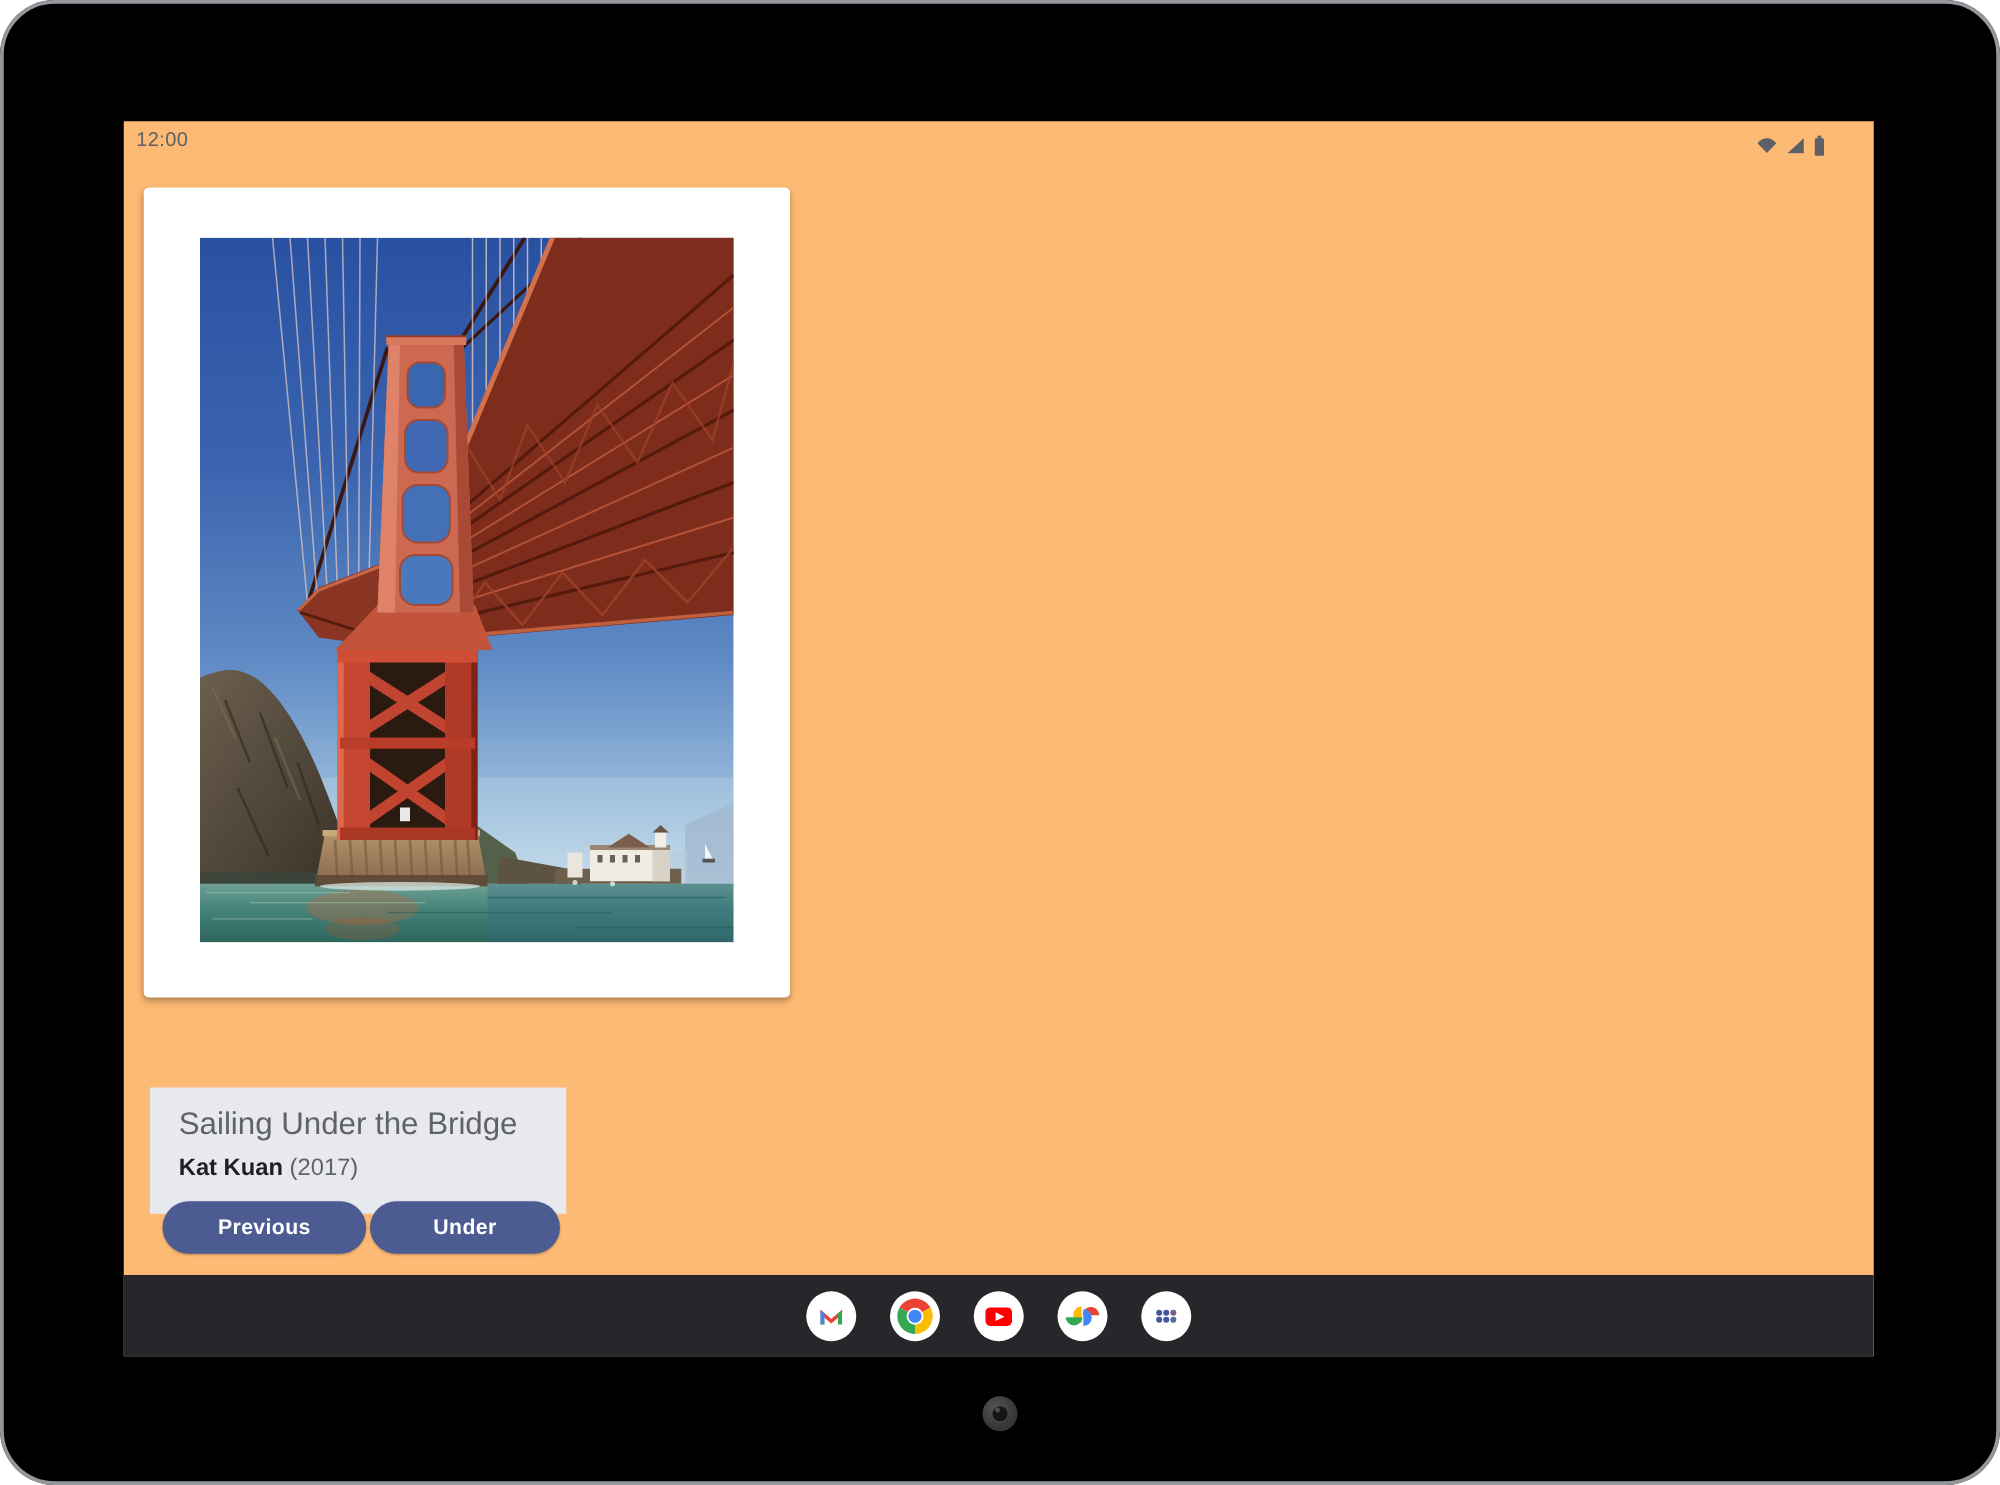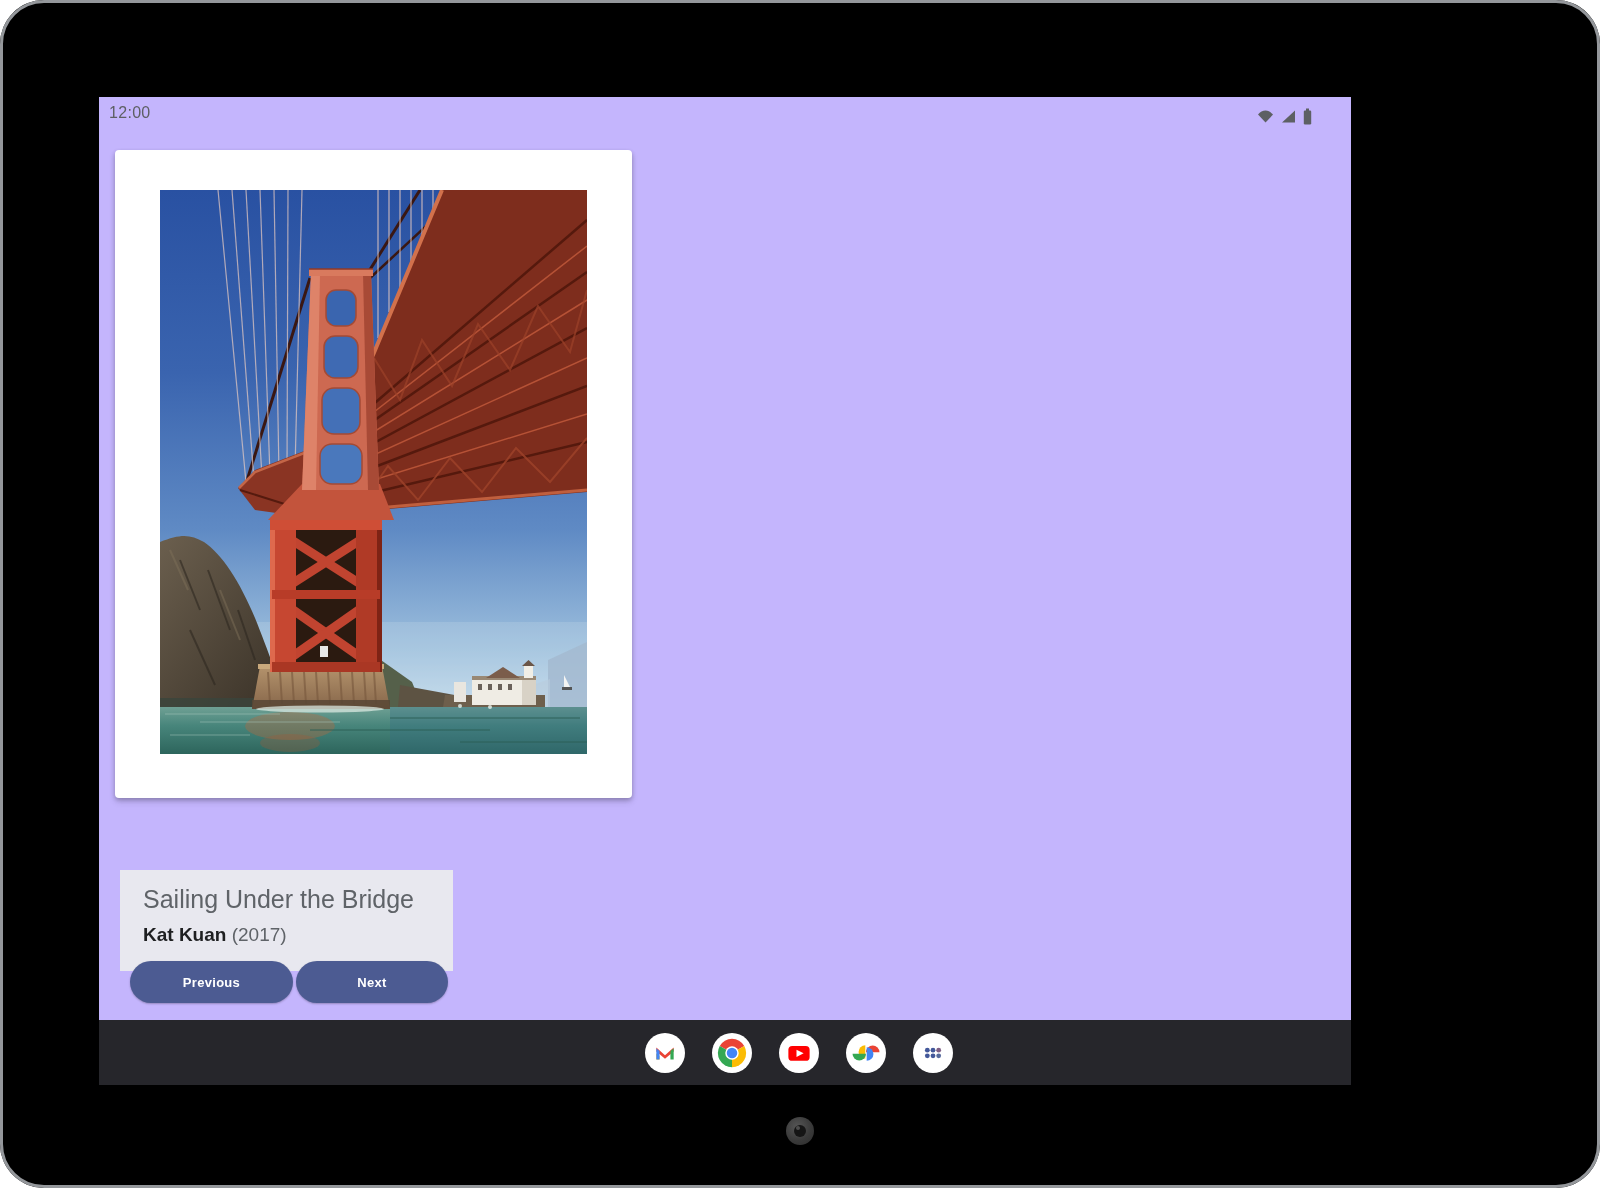--- a/index.html
+++ b/index.html
@@ -6,37 +6,37 @@
   .canvas{position:relative;width:1600px;height:1188px;background:#ffffff;overflow:hidden;
           font-family:"Liberation Sans","DejaVu Sans",sans-serif;}
   
   .bezel{position:absolute;inset:0;background:#000;border-radius:44px;}
   .rim{position:absolute;inset:0;border-radius:44px;border:3px solid #94979b;box-sizing:border-box;pointer-events:none;}
   .camera{position:absolute;left:786px;top:1117px;width:28px;height:28px;border-radius:50%;
           background:radial-gradient(circle at 40% 35%, #565656 0%, #3a3a3a 55%, #2c2c2c 100%);}
   .camera .lens{position:absolute;left:8px;top:8px;width:12px;height:12px;border-radius:50%;background:#151515;}
   .camera .glint{position:absolute;left:10px;top:9px;width:4px;height:4px;border-radius:50%;background:#4e4e4e;}
   
-  .screen{position:absolute;left:99px;top:97px;width:1252px;height:988px;background:#c4b5fd;overflow:hidden;}
+  .screen{position:absolute;left:99px;top:97px;width:1400px;height:988px;background:#fdba74;overflow:hidden;}
   .status-time{position:absolute;left:10px;top:7px;font-size:16px;color:#5d5f63;letter-spacing:.3px;}
   .status-icons{position:absolute;right:39px;top:10px;display:flex;align-items:center;gap:7px;height:18px;}
   .status-icons svg{display:block;}
   
   .art-card{position:absolute;left:16px;top:53px;width:517px;height:648px;background:#ffffff;border-radius:4px;
             box-shadow:0 2px 4px rgba(0,0,0,.22),0 4px 7px rgba(0,0,0,.12);}
   .photo{position:absolute;left:45px;top:40px;width:427px;height:564px;overflow:hidden;}
   .photo svg{display:block;}
   
   .caption-panel{position:absolute;left:21px;top:725px;width:333px;height:101px;background:#e8e8ef;margin-top:48px;}
   .caption-title{position:absolute;left:23px;top:12px;font-size:25px;line-height:34px;color:#5f6368;white-space:nowrap;}
   .caption-byline{position:absolute;left:23px;top:52px;font-size:19px;line-height:26px;color:#5f6368;white-space:nowrap;text-align:right;}
   .caption-byline .artist{font-weight:bold;color:#1e1f21;}
   
   .nav-btn{position:absolute;top:864px;height:42px;border:none;border-radius:21px;background:#4c5b92;color:#fff;
-           font-family:inherit;font-size:13px;font-weight:bold;letter-spacing:.3px;cursor:pointer;
+           font-family:inherit;font-size:17px;font-weight:bold;letter-spacing:.3px;cursor:pointer;
            display:flex;align-items:center;justify-content:center;box-shadow:0 1px 2px rgba(0,0,0,.25);}
   .btn-prev{left:31px;width:163px;}
   .btn-next{left:197px;width:152px;}
   
   .taskbar{position:absolute;left:0;top:923px;width:1400px;height:65px;background:#26262b;
            display:flex;align-items:center;justify-content:center;gap:27px;}
   .app-icon{width:40px;height:40px;border-radius:50%;background:#ffffff;display:flex;align-items:center;
             justify-content:center;cursor:pointer;border:none;padding:0;}
   .app-icon svg{display:block;}
 </style>
@@ -243,21 +243,21 @@
         </svg>
       </div>
     </div>
 
     <div class="caption-panel">
       <div class="caption-title">Sailing Under the Bridge</div>
       <div class="caption-byline"><span class="artist">Kat Kuan</span><span> </span><span class="year">(2017)</span></div>
     </div>
 
     <button class="nav-btn btn-prev">Previous</button>
-    <button class="nav-btn btn-next">Next</button>
+    <button class="nav-btn btn-next">Under</button>
 
     <div class="taskbar">
 
       <button class="app-icon" aria-label="Gmail">
         <svg width="26" height="26" viewBox="0 0 24 24">
           <path d="M4,18 L4,12.5 L7,14.8 L7,18 Z" fill="#FBBC04"></path>
           <path d="M4,7 L12,14 L20,7 L20,10.5 L12,17.3 L4,10.5 Z" fill="#EA4335"></path>
           <path d="M4,7.8 L7,10.2 L7,18 L4,18 Z" fill="#4285F4"></path>
           <path d="M17,10.2 L20,7.8 L20,18 L17,18 Z" fill="#34A853"></path>
         </svg>

